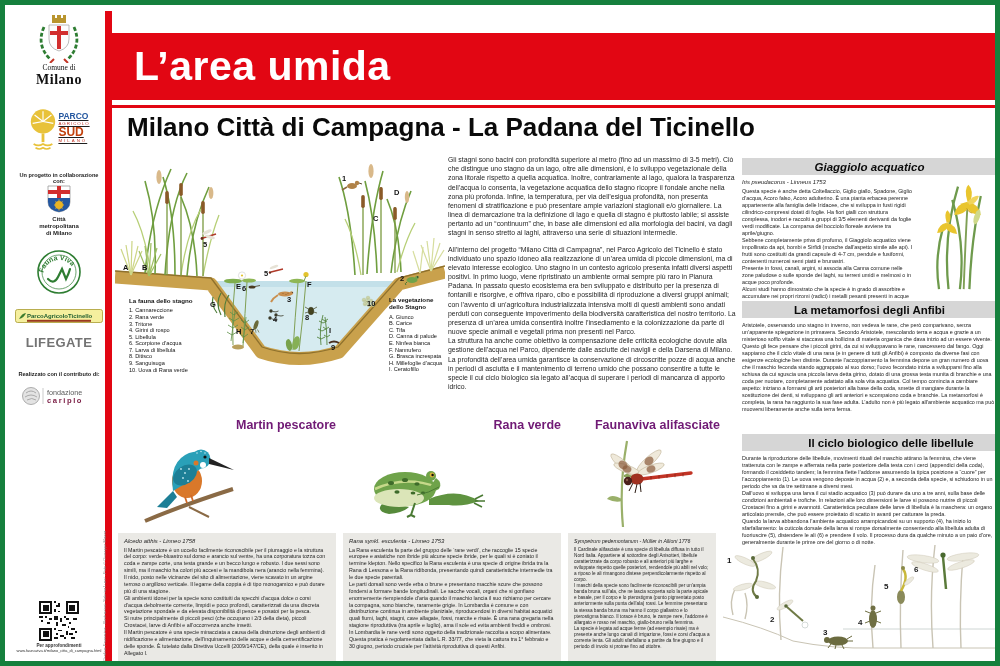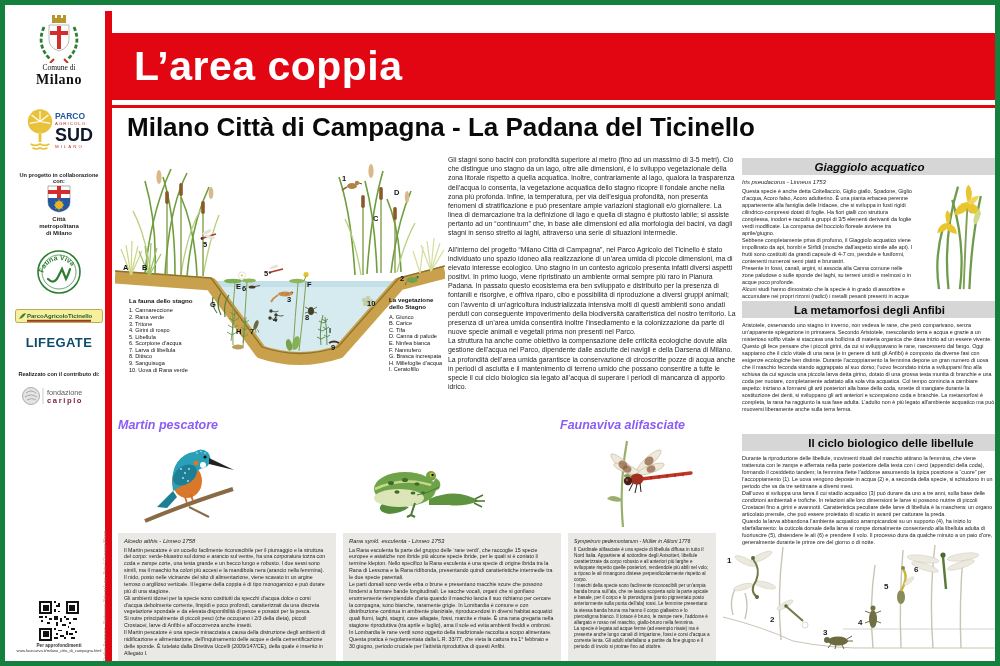--- a/index.html
+++ b/index.html
@@ -6,31 +6,31 @@
   .poster{position:relative;width:1000px;height:666px;background:#fff;overflow:hidden;
           font-family:"Liberation Sans",sans-serif;color:#1f1f1f;border:5px solid #15803d;box-sizing:border-box;}
   .abs{position:absolute;}
   .redbg{background:#e20613;}
   .band-title{font-weight:bold;color:#fff;font-size:41px;letter-spacing:.5px;}
   .subtitle{font-weight:bold;font-size:26px;color:#0a0a0a;white-space:nowrap;}
   .side{left:8px;width:92px;text-align:center;}
   .small-label{font-size:5.6px;font-weight:bold;color:#222;}
   .comune1{font-size:7.5px;font-family:"Liberation Serif",serif;color:#111;}
   .comune2{font-size:14px;font-weight:bold;font-family:"Liberation Serif",serif;color:#111;letter-spacing:.5px;}
-  .lifegate{font-size:13px;font-weight:800;color:#0c4a6e;letter-spacing:.4px;}
+  .lifegate{font-size:13px;font-weight:800;color:#737373;letter-spacing:.4px;}
   .legend{font-size:5.6px;line-height:1.18;color:#141414;text-align:left;}
   .legend .t{font-size:6.2px;font-weight:bold;margin-bottom:3px;}
   .intro{font-size:6.9px;line-height:1.33;text-align:left;}
   .intro .p1{margin:0 0 7px 0;}
   .intro .p2{margin:0;}
   .panel-h{height:17px;background:#d6d6d6;display:flex;align-items:center;justify-content:center;
            font-weight:bold;font-size:11.5px;color:#0a0a0a;}
   .latin{font-size:5.9px;font-style:italic;color:#222;margin-bottom:2.5px;}
   .ptext{font-size:5.4px;line-height:1.3;white-space:pre-line;text-align:left;color:#222;}
-  .sp-title{font-size:12.5px;font-weight:bold;text-align:left;color:#8b5cf6;font-style:italic;}
+  .sp-title{font-size:12.5px;font-weight:bold;text-align:right;color:#701a75;}
   .sp-box{background:#eae9e5;padding:5px 6px;box-sizing:border-box;overflow:hidden;}
   .qrc1{font-size:4.6px;font-weight:bold;color:#333;}
   .qrc2{font-size:3.9px;color:#333;}
   .credits{font-size:4px;color:#888;transform:rotate(-90deg);transform-origin:left top;white-space:nowrap;}
   svg{display:block;}
 </style>
 </head>
 <body>
 
 <div class="poster">
@@ -45,44 +45,44 @@
       <rect x="16" y="16" width="18" height="4" fill="#d22e2e"></rect>
       <path d="M10,12 Q2,30 16,44" stroke="#2e7d32" stroke-width="2.8" fill="none" stroke-dasharray="4,2"></path>
       <path d="M40,12 Q48,30 34,44" stroke="#2e7d32" stroke-width="2.8" fill="none" stroke-dasharray="4,2"></path>
       <path d="M20,44 l-4,4 M30,44 l4,4" stroke="#c23425" stroke-width="2"></path>
     </svg>
     <div class="comune1">Comune di</div>
     <div class="comune2">Milano</div>
   </div>
 
   <div class="abs redbg" style="left:107px;top:28px;width:885px;height:67px;display:flex;align-items:center;padding-left:22px;box-sizing:border-box;">
-    <span class="band-title">L’area coppia</span>
+    <span class="band-title">L’area umida</span>
   </div>
 
   <div class="abs redbg" style="left:107px;top:100px;width:885px;height:2.5px;"></div>
   <div class="abs subtitle" style="left:122px;top:107px;">Milano Città di Campagna - La Padana del Ticinello</div>
 
-  <div class="abs side" style="top:102px;display:flex;justify-content:center;gap:0;left:8px;">
+  <div class="abs side" style="top:102px;display:flex;justify-content:center;gap:0;left:8px;text-decoration:underline;">
     <svg width="30" height="44" viewBox="0 0 32 44">
       <circle cx="16" cy="14" r="13" fill="#e8c23a"></circle>
       <g stroke="#fff" stroke-width="1.2">
         <line x1="16" y1="14" x2="16" y2="3"></line>
           <line x1="16" y1="14" x2="7" y2="7"></line>
         <line x1="16" y1="14" x2="25" y2="7"></line>
           <line x1="16" y1="14" x2="5" y2="16"></line>
           <line x1="16" y1="14" x2="27" y2="16"></line>
       </g>
       <path d="M16,27 V36" stroke="#e8c23a" stroke-width="3"></path>
       <path d="M6,38 q5,3 10,0 q5,3 10,0" stroke="#e8c23a" stroke-width="2" fill="none"></path>
       <path d="M8,42 q4,2.5 8,0 q4,2.5 8,0" stroke="#e8c23a" stroke-width="1.6" fill="none"></path>
     </svg>
     <div style="text-align:left;padding-top:4px;">
       <div style="font-size:8.5px;font-weight:bold;color:#2457a0;">PARCO</div>
       <div style="font-size:4.4px;color:#c23425;letter-spacing:1px;">AGRICOLO</div>
-      <div style="font-size:18px;font-weight:bold;color:#0f172a;line-height:1;">SUD</div>
+      <div style="font-size:12px;font-weight:bold;color:#c2410c;line-height:1;">SUD</div>
       <div style="font-size:4.4px;color:#c23425;letter-spacing:2px;">MILANO</div>
     </div>
   </div>
 
   <div class="abs side small-label" style="top:167px;">Un progetto in collaborazione con:</div>
 
   <div class="abs side" style="top:179px;">
     <svg width="26" height="30" viewBox="0 0 26 30" style="margin:0 auto;">
       <path d="M2,2 h22 v16 q0,8 -11,10 q-11,-2 -11,-10 Z" fill="#fff" stroke="#999" stroke-width="0.8"></path>
       <rect x="11" y="2" width="4" height="12" fill="#d22e2e"></rect>
@@ -534,20 +534,21 @@
       <text x="4" y="18">1</text>
       <text x="47" y="77">2</text>
       <text x="100" y="90">3</text>
       <text x="135" y="80">4</text>
       <text x="161" y="44">5</text>
       <text x="191" y="27">6</text>
     </g>
   </svg>
 
   <div class="abs sp-title" style="left:113px;top:413px;width:218px;">Martin pescatore</div>
+  <div class="abs sp-title" style="left:338px;top:413px;width:218px;">Rana verde</div>
   <div class="abs sp-title" style="left:555px;top:413px;width:160px;">Faunaviva alifasciate</div>
 
   <svg class="abs" style="left:138px;top:428px;" width="92" height="96" viewBox="0 0 92 96">
     <path d="M2,88 Q40,72 90,56" stroke="#8a6a45" stroke-width="4" fill="none"></path>
     <path d="M46,74 L66,84" stroke="#8a6a45" stroke-width="2" fill="none"></path>
     <path d="M30,58 L14,74 L24,75 L34,64 Z" fill="#1d7f96"></path>
     <ellipse cx="44" cy="48" rx="15" ry="17" fill="#d9782a"></ellipse>
     <path d="M30,58 Q26,28 46,20 Q60,15 66,26 L60,34 Q48,42 40,52 Z" fill="#2aa0b8"></path>
     <ellipse cx="42" cy="42" rx="13" ry="9" fill="#1d7f96" transform="rotate(-35 42 42)"></ellipse>
     <g fill="#bfe6ee">

